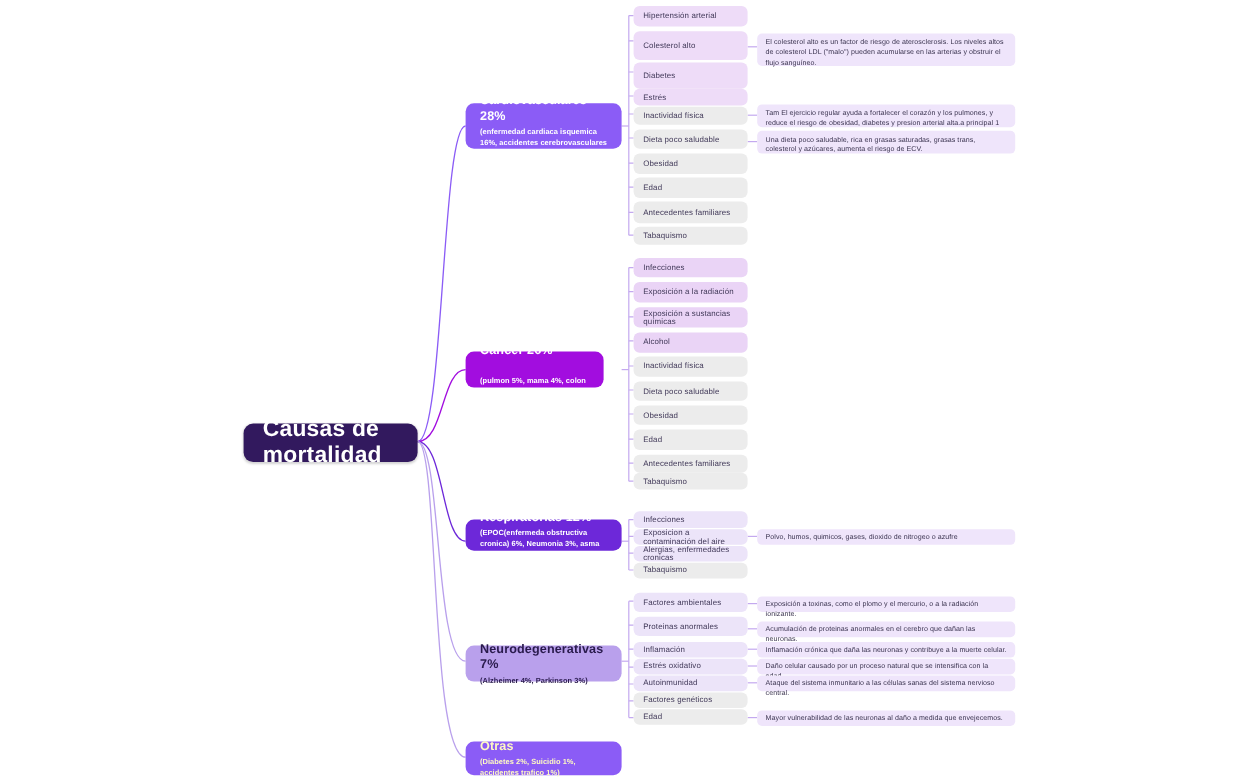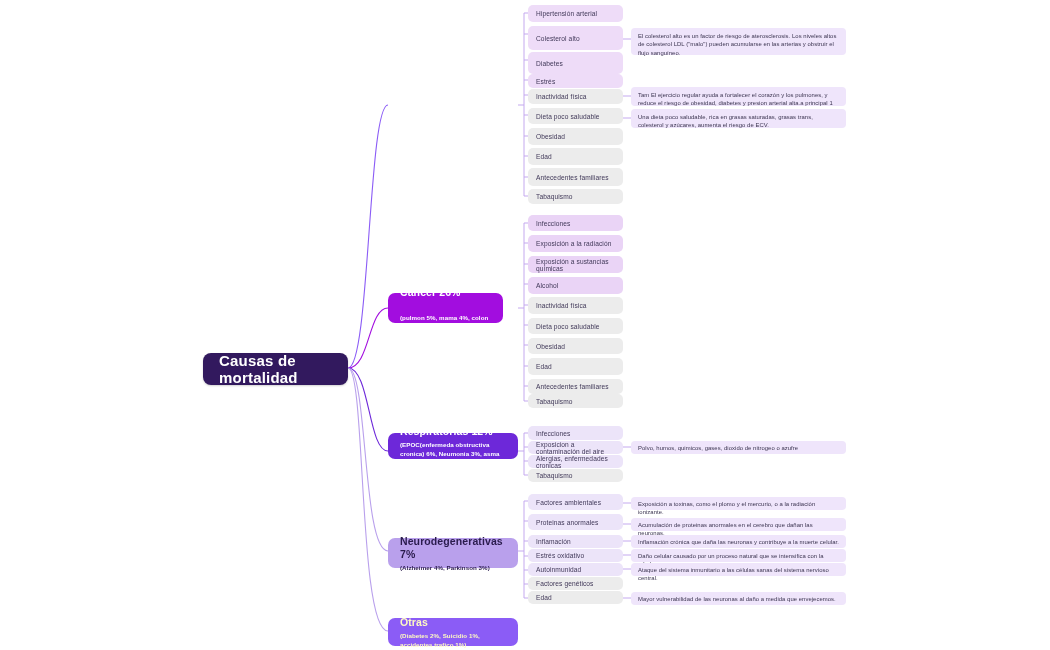--- a/index.html
+++ b/index.html
@@ -13,21 +13,21 @@
   #canvas{position:absolute;left:0;top:0;width:1050px;height:650px;}
   #edges{position:absolute;left:0;top:0;width:1050px;height:650px;pointer-events:none;}
 
   .node{position:absolute;box-sizing:border-box;}
 
   
   .root{
     background:#32195e;
     color:#ffffff;
     border-radius:8px;
-    font-size:15px;
+    font-size:19px;
     font-weight:bold;
     letter-spacing:.2px;
     display:flex;align-items:center;
     padding:16px 16px;
     box-shadow:0 1px 2px rgba(0,0,0,.18);
   }
 
   
   .branch{
     border-radius:7px;
@@ -118,20 +118,24 @@
       <path d="M623,555 L631,555"></path>
       <path d="M623,569 L631,569"></path>
       <path d="M623,598 L631,598"></path>
     </g>
   </svg>
 
   <div class="node root" style="left:203px;top:353px;width:145px;height:30px;">
     <span>Causas de mortalidad</span>
   </div>
 
+  <div class="node branch b-cardio" style="left:388px;top:86px;width:130px;height:38px;">
+    <div class="b-title">Cardiovasculares 28%</div>
+    <div class="b-sub">(enfermedad cardiaca isquemica 16%, accidentes cerebrovasculares 10%)</div>
+  </div>
 
   <div class="node leaf hl1" style="left:528px;top:5px;width:95px;height:17px;">
       <span>Hipertensión arterial</span>
     </div>
   <div class="node leaf hl1" style="left:528px;top:26px;width:95px;height:24px;">
       <span>Colesterol alto</span>
     </div>
   <div class="node leaf hl1" style="left:528px;top:52px;width:95px;height:22px;">
       <span>Diabetes</span>
     </div>

